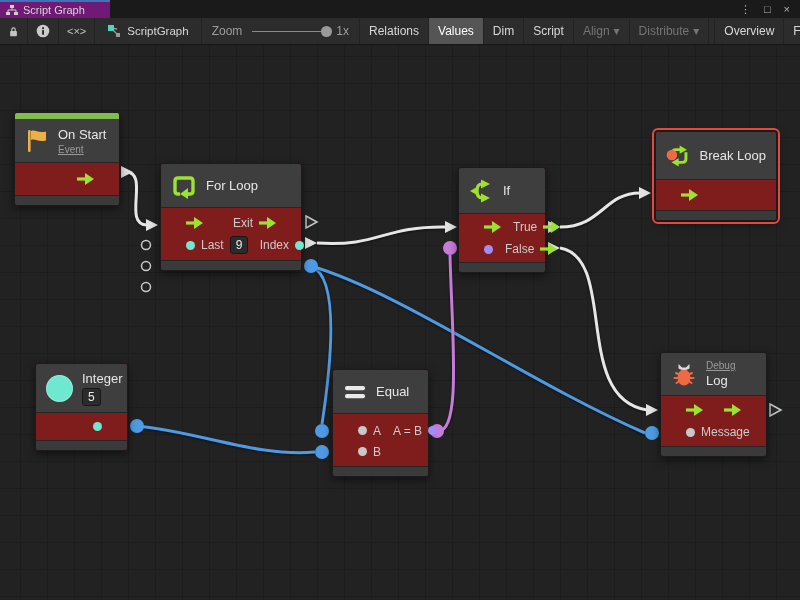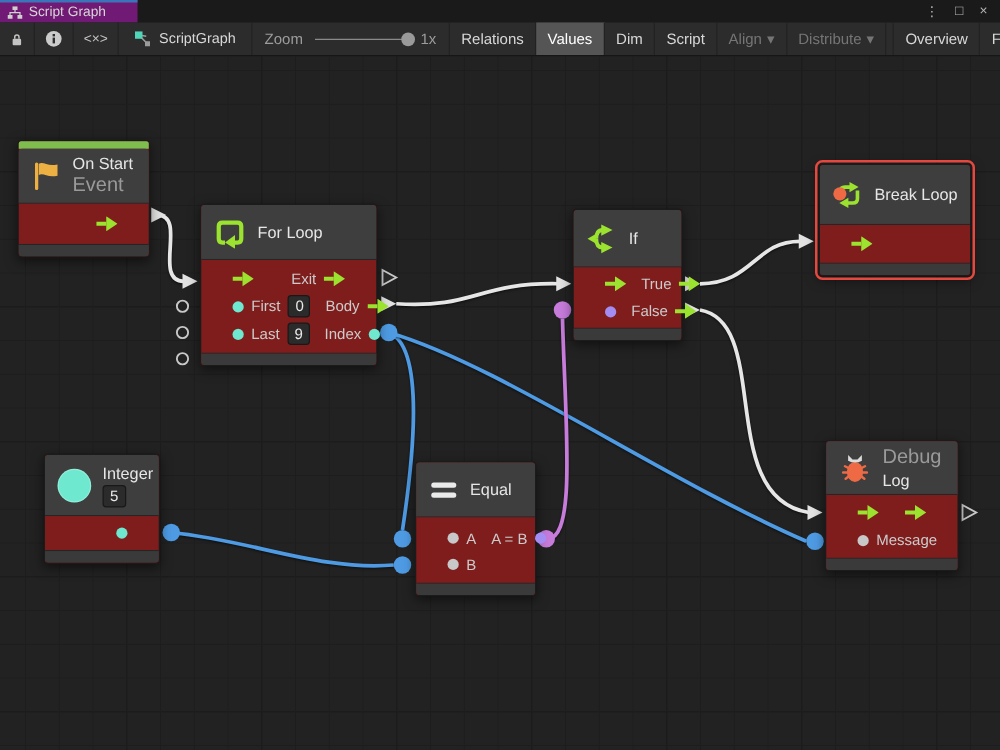--- a/index.html
+++ b/index.html
@@ -50,21 +50,21 @@
 
   
   .node { position:absolute; z-index:3; background:#7f1d1d;
           border:1px solid #1b1b1b; border-radius:3px;
           box-shadow:0 3px 9px rgba(0,0,0,.5); }
   .node.selected { outline:2px solid #e5483f; outline-offset:1px; }
   .node-header { background:#3e3e3e; border-bottom:1px solid #252525;
                  display:flex; align-items:center; gap:9px; padding:0 10px;
                  border-radius:3px 3px 0 0; }
   .node-title { color:#e6e6e6; font-size:13px; white-space:nowrap; }
-  .node-sub { color:#9a9a9a; font-size:16px; }
+  .node-sub { color:#9a9a9a; font-size:10px;text-decoration:underline; }
   .hdr-col { display:flex; flex-direction:column; justify-content:center; gap:2px; }
   .node-body { padding:3px 0; }
   .port-row { display:flex; align-items:center; height:22px; padding:0 25px;
               gap:6px; font-size:12px; color:#cbcbcb; white-space:nowrap; }
   .flex { flex:1; }
   .node-footer { border-top:1px solid #252525; height:10px; background:#3a3a3a;
                  border-radius:0 0 3px 3px; }
   .dot { width:9px; height:9px; border-radius:50%; flex:0 0 9px; }
   .dot.teal   { background:#6ee8cf; }
   .dot.violet { background:#a48df2; }
@@ -239,31 +239,20 @@
         </svg>
         <span class="flex"></span>
         <span>Exit</span>
         <svg class="garrow" width="17" height="12" viewBox="0 0 17 12">
           <rect x="0" y="4.4" width="8" height="3.2" fill="#9be32f"></rect>
             <polygon points="8,0 17,6 8,12" fill="#9be32f"></polygon>
         </svg>
       </div>
       <div class="port-row">
         <span class="dot teal"></span>
-        <span>First</span>
-        <span class="vbox">0</span>
-        <span class="flex"></span>
-        <span>Body</span>
-        <svg class="garrow" width="17" height="12" viewBox="0 0 17 12">
-          <rect x="0" y="4.4" width="8" height="3.2" fill="#9be32f"></rect>
-            <polygon points="8,0 17,6 8,12" fill="#9be32f"></polygon>
-        </svg>
-      </div>
-      <div class="port-row">
-        <span class="dot teal"></span>
         <span>Last</span>
         <span class="vbox">9</span>
         <span class="flex"></span>
         <span>Index</span>
         <span class="dot teal"></span>
       </div>
     </div>
     <div class="node-footer"></div>
   </div>
 

